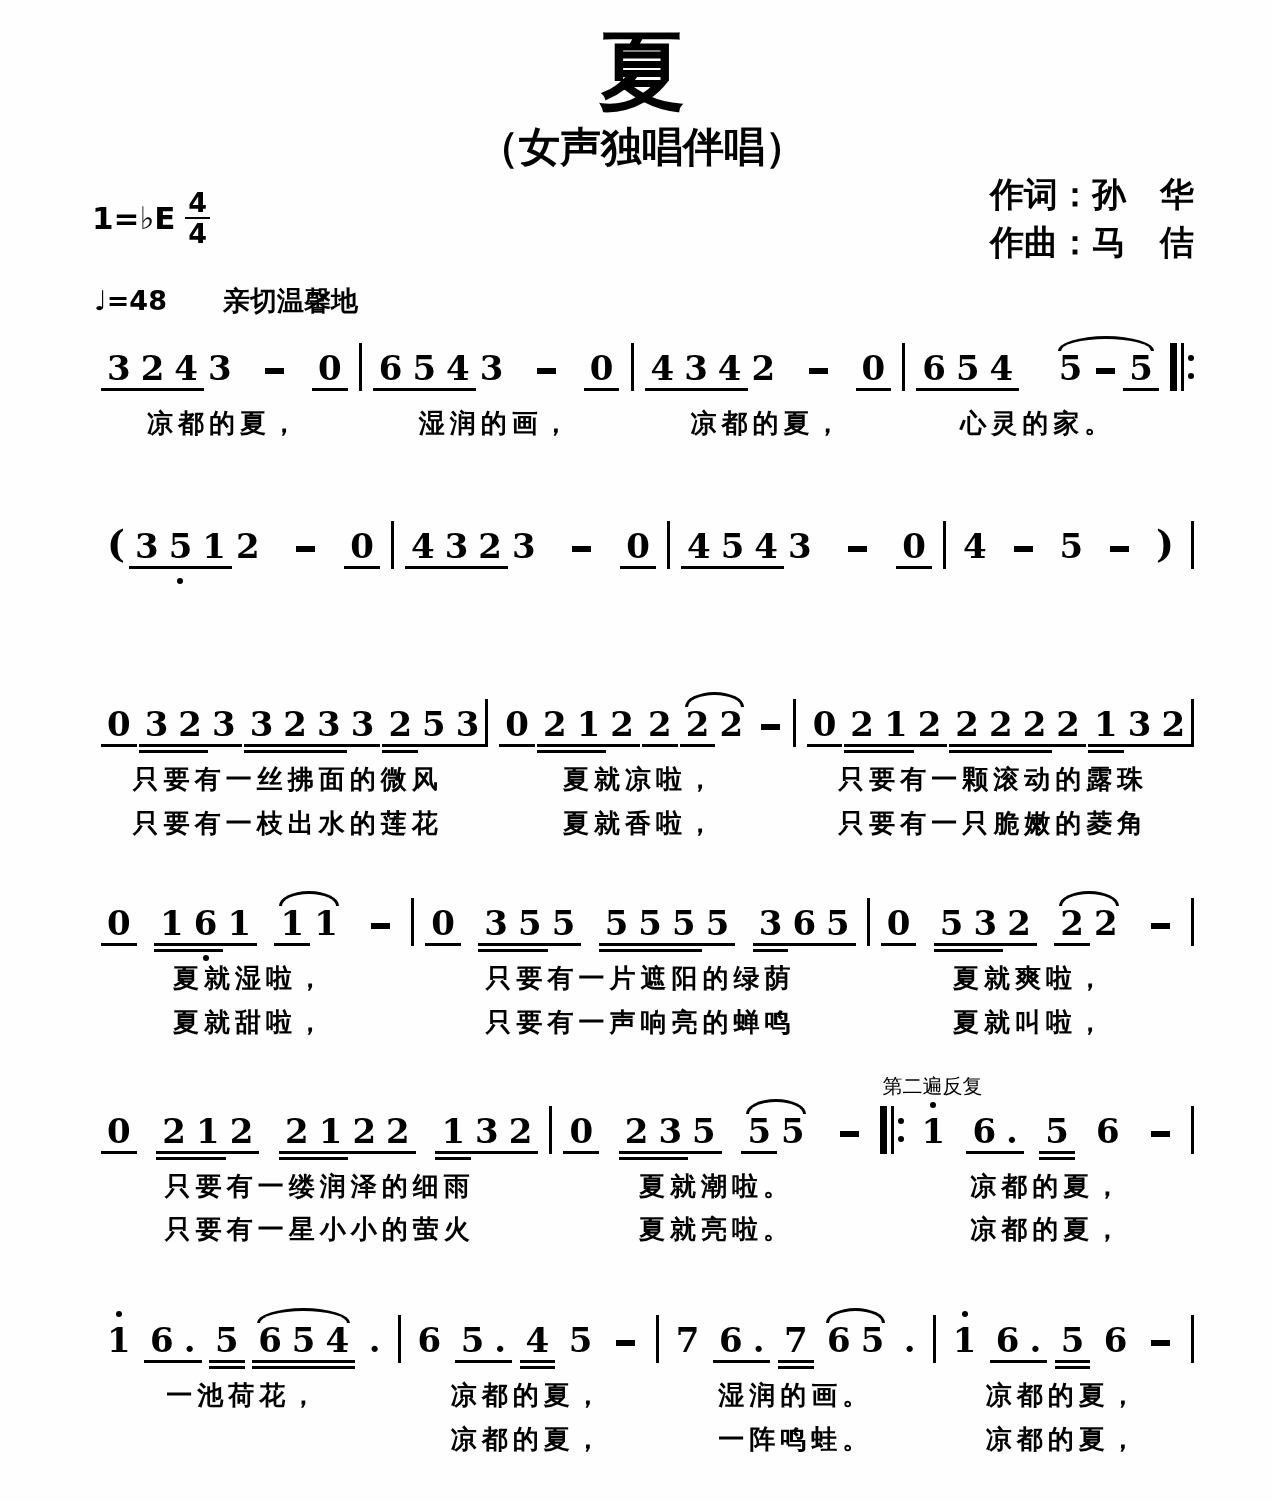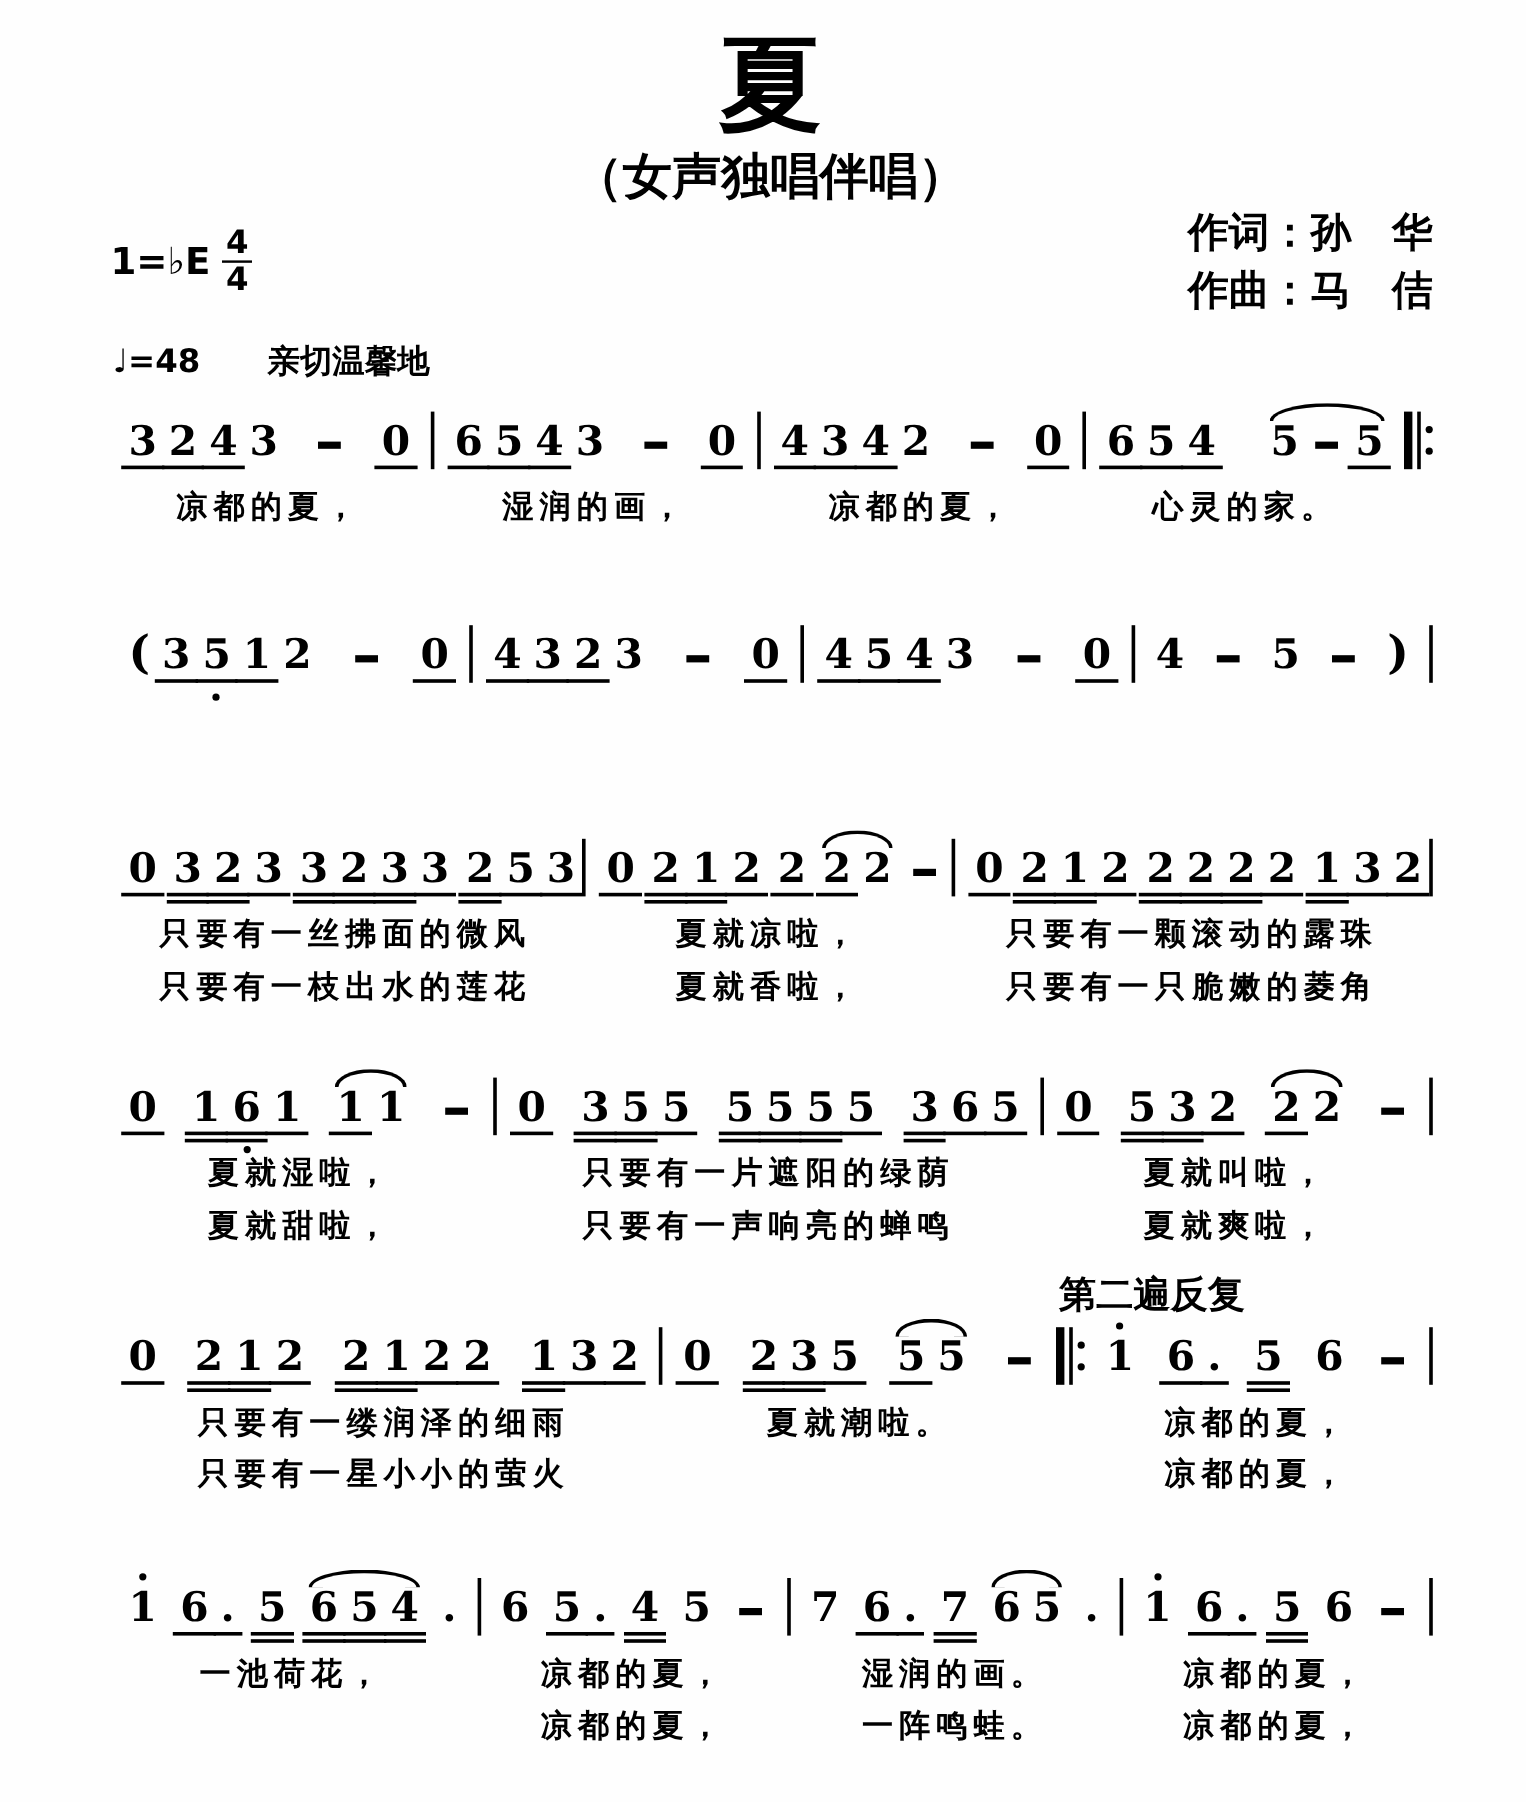--- a/index.html
+++ b/index.html
@@ -47,21 +47,21 @@
          width:6px;height:6px;border-radius:50%;background:#000;}
   .dash{width:19px;height:6px;background:#000;margin:0 9px 11px;align-self:flex-end;}
   .paren-tok{font-size:38px;}
   
   .barwrap{position:relative;display:flex;gap:4px;margin-top:18px;flex:0 0 auto;}
   .bl-thin{width:3px;height:48px;background:#000;}
   .bl-thick{width:7px;height:48px;background:#000;}
   .bl-dots{display:flex;flex-direction:column;justify-content:space-evenly;height:48px;}
   .bl-dots i{width:6px;height:6px;border-radius:50%;background:#000;}
   .bar-label{position:absolute;bottom:calc(100% + 6px);left:2px;white-space:nowrap;
-             font-size:31px;font-weight:bold;}
+             font-size:20px;font-weight:normal;}
   
   .m-lyr{display:flex;justify-content:center;align-items:baseline;
          font-size:26px;font-weight:bold;line-height:1.45;margin-top:6px;
          padding:0 2px;white-space:nowrap;}
   .m-lyr .chunk{letter-spacing:5px;}
 </style>
 </head>
 <body>
 
 <div class="page">
@@ -454,24 +454,24 @@
               </span>
               <span class="grp arc">
                 <span class="note u1"><span>2</span></span>
                 <span class="note"><span>2</span></span>
               </span>
               <span class="grp">
                 <span class="dash"></span>
               </span>
             </div>
             <div class="m-lyr">
+              <span class="chunk">夏就爽啦，</span>
+            </div>
+            <div class="m-lyr">
               <span class="chunk">夏就叫啦，</span>
-            </div>
-            <div class="m-lyr">
-              <span class="chunk">夏就爽啦，</span>
             </div>
           </div>
           <span class="barwrap">
             <i class="bl-thin"></i>
           </span>
         </div>
       </div>
       <div class="system sys-5">
         <div class="srow">
           <div class="measure">
@@ -523,20 +523,23 @@
               <span class="grp arc">
                 <span class="note u1"><span>5</span></span>
                 <span class="note"><span>5</span></span>
               </span>
               <span class="grp">
                 <span class="dash"></span>
               </span>
             </div>
             <div class="m-lyr">
               <span class="chunk">夏就潮啦。</span>
+            </div>
+            <div class="m-lyr">
+              <span class="chunk">夏就亮啦。</span>
             </div>
           </div>
           <span class="barwrap">
             <i class="bl-thick"></i>
             <i class="bl-thin"></i>
             <i class="bl-dots">
               <i></i>
               <i></i>
             </i>
             <span class="bar-label">第二遍反复</span>

